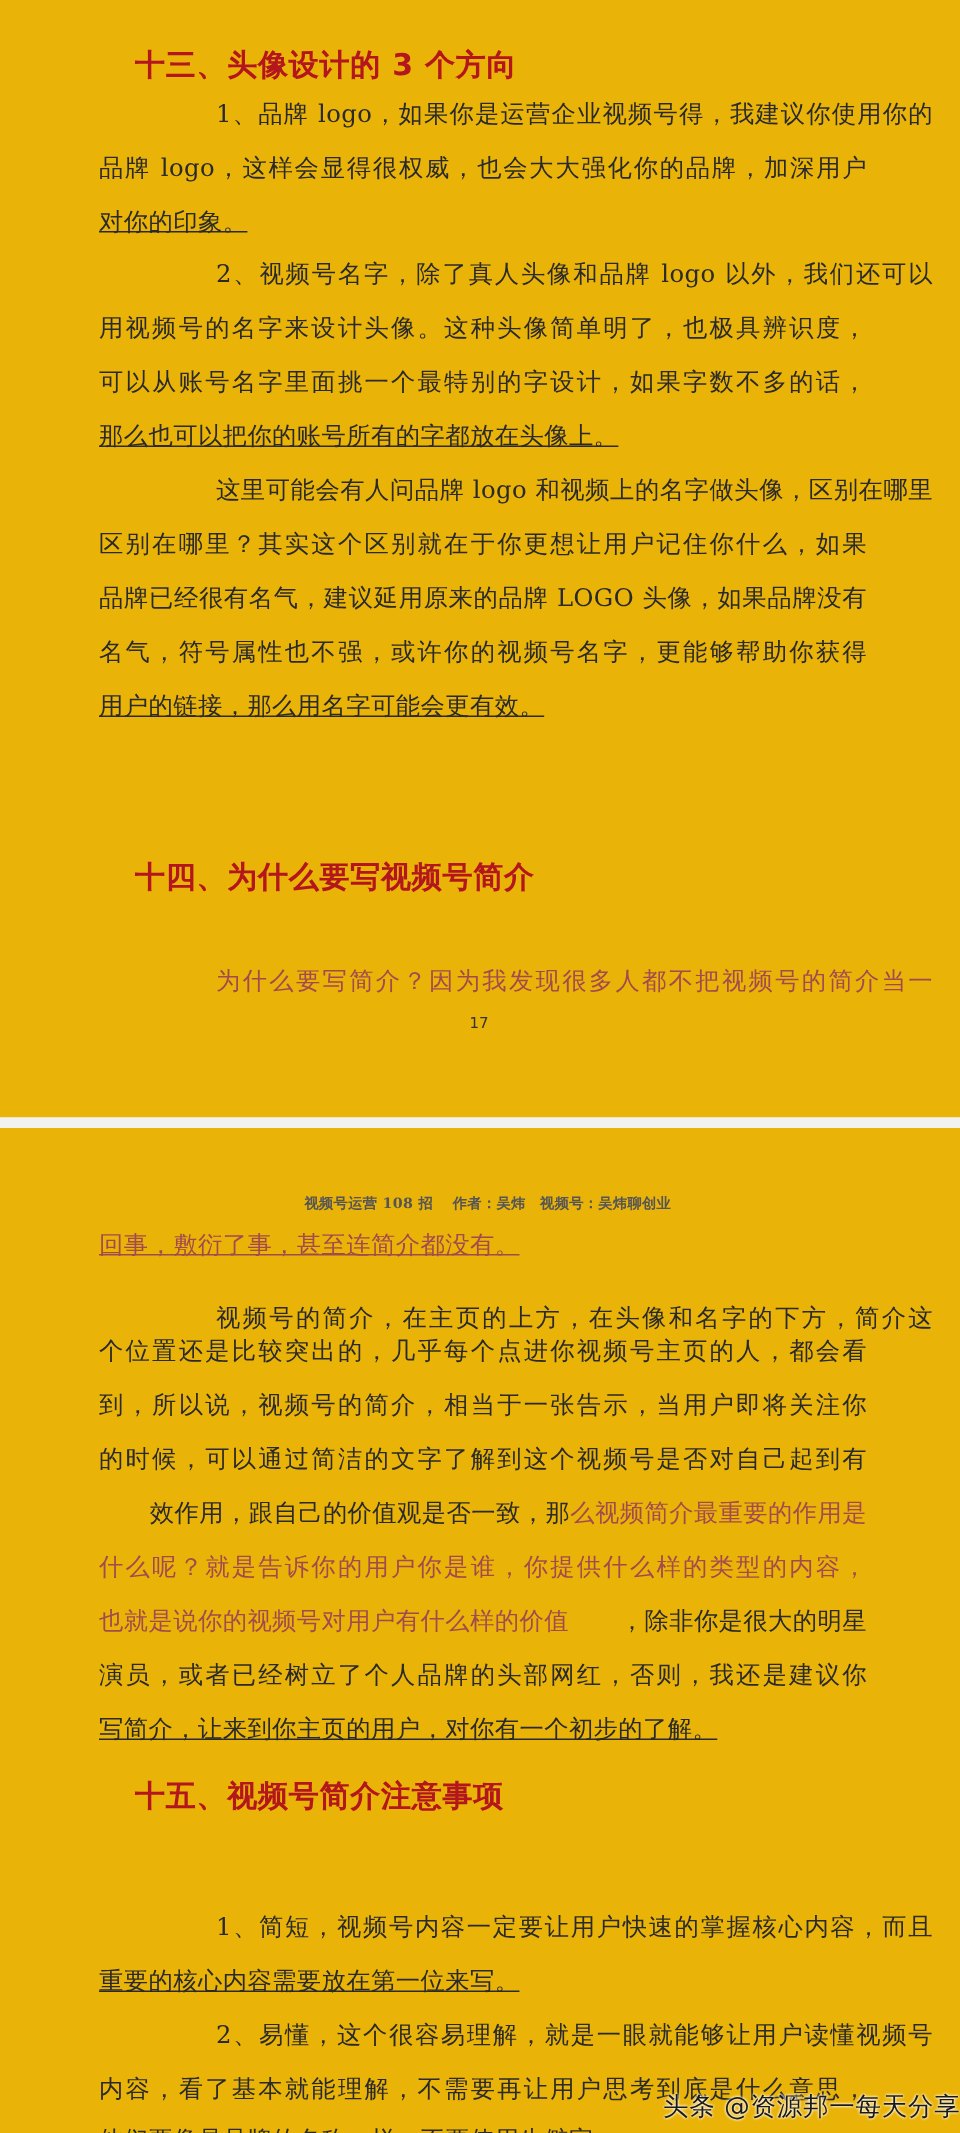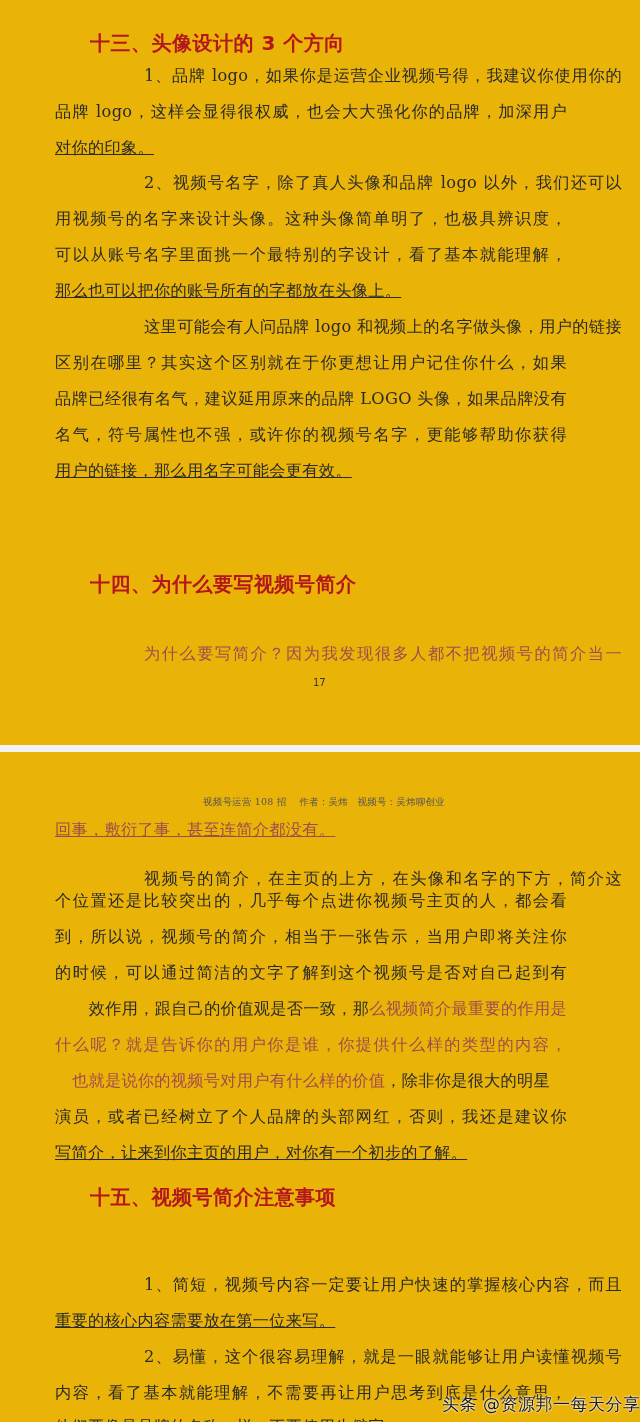--- a/index.html
+++ b/index.html
@@ -14,58 +14,58 @@
   #page-gap { position: absolute; left: 0; top: 745px; width: 640px; height: 7px; background: #f2f2f2; }
   #page2 { top: 752px; height: 670px; }
 
   .h2 {
     position: absolute; left: 90px;
     font-family: "DejaVu Sans", "Liberation Sans", sans-serif;
     font-weight: bold; font-size: 20px; color: #b3161c; letter-spacing: 0.5px;
     white-space: nowrap;
   }
   .line {
-    position: absolute; left: 55px; width: 512px;
+    position: absolute; left: 66px; width: 512px;
     font-size: 16.2px; line-height: 22px; white-space: nowrap;
     text-align: justify; text-align-last: justify; letter-spacing: 0.3px;
   }
   .line.indent { left: 101px; width: 478px; margin-left: 43px; }
   .line.last { text-align-last: left; width: auto; text-decoration: underline; }
   .red { color: #a34a4f; }
   .pnum {
     position: absolute; left: 313px; top: 677px;
     font-family: "DejaVu Sans", sans-serif; font-size: 10px; color: #333;
   }
   .running-header {
     position: absolute; left: 203px; top: 44px;
-    font-size: 9.5px; color: #555; white-space: nowrap; letter-spacing: 0.2px;
+    font-size: 9.5px; color: #555; white-space: nowrap; letter-spacing: 0.2px; font-weight: bold;
   }
   .watermark {
     position: absolute; left: 442px; top: 1393px;
     font-family: "DejaVu Sans", sans-serif; font-size: 17px; color: #1a1a1a;
     white-space: nowrap; letter-spacing: 0.5px;
     text-shadow: 0 0 2px #fff, 0 0 2px #fff;
   }
 </style>
 </head>
 <body>
 
 <div class="page" id="page1">
   <div class="h2" style="top:30px">十三、头像设计的 3 个方向</div>
 
   <div class="line indent" style="top:65px">1、品牌 logo，如果你是运营企业视频号得，我建议你使用你的</div>
   <div class="line" style="top:101px">品牌 logo，这样会显得很权威，也会大大强化你的品牌，加深用户</div>
   <div class="line last" style="top:137px">对你的印象。</div>
 
   <div class="line indent" style="top:172px">2、视频号名字，除了真人头像和品牌 logo 以外，我们还可以</div>
   <div class="line" style="top:208px">用视频号的名字来设计头像。这种头像简单明了，也极具辨识度，</div>
-  <div class="line" style="top:244px">可以从账号名字里面挑一个最特别的字设计，看了基本就能理解，</div>
+  <div class="line" style="top:244px">可以从账号名字里面挑一个最特别的字设计，如果字数不多的话，</div>
   <div class="line last" style="top:280px">那么也可以把你的账号所有的字都放在头像上。</div>
 
-  <div class="line indent" style="top:316px">这里可能会有人问品牌 logo 和视频上的名字做头像，用户的链接</div>
+  <div class="line indent" style="top:316px">这里可能会有人问品牌 logo 和视频上的名字做头像，区别在哪里</div>
   <div class="line" style="top:352px">区别在哪里？其实这个区别就在于你更想让用户记住你什么，如果</div>
   <div class="line" style="top:388px">品牌已经很有名气，建议延用原来的品牌 LOGO 头像，如果品牌没有</div>
   <div class="line" style="top:424px">名气，符号属性也不强，或许你的视频号名字，更能够帮助你获得</div>
   <div class="line last" style="top:460px">用户的链接，那么用名字可能会更有效。</div>
 
   <div class="h2" style="top:571px">十四、为什么要写视频号简介</div>
   <div class="line indent red" style="top:643px">为什么要写简介？因为我发现很多人都不把视频号的简介当一</div>
 
   <div class="pnum">17</div>
 </div>
@@ -79,21 +79,21 @@
 
   <div class="line indent" style="top:116px">视频号的简介，在主页的上方，在头像和名字的下方，简介这</div>
   <div class="line" style="top:138px">个位置还是比较突出的，几乎每个点进你视频号主页的人，都会看</div>
   <div class="line" style="top:174px">到，所以说，视频号的简介，相当于一张告示，当用户即将关注你</div>
   <div class="line" style="top:210px">的时候，可以通过简洁的文字了解到这个视频号是否对自己起到有</div>
   <div class="line" style="top:246px;display:flex;justify-content:flex-end">
     <span>效作用，跟自己的价值观是否一致，那</span>
       <span class="red">么视频简介最重要的作用是</span>
   </div>
   <div class="line red" style="top:282px">什么呢？就是告诉你的用户你是谁，你提供什么样的类型的内容，</div>
-  <div class="line" style="top:318px;display:flex;justify-content:center">
+  <div class="line" style="top:318px;display:flex;justify-content:space-between">
     <span class="red">也就是说你的视频号对用户有什么样的价值</span>
       <span>，除非你是很大的明星</span>
   </div>
   <div class="line" style="top:354px">演员，或者已经树立了个人品牌的头部网红，否则，我还是建议你</div>
   <div class="line last" style="top:390px">写简介，让来到你主页的用户，对你有一个初步的了解。</div>
 
   <div class="h2" style="top:432px">十五、视频号简介注意事项</div>
 
   <div class="line indent" style="top:522px">1、简短，视频号内容一定要让用户快速的掌握核心内容，而且</div>
   <div class="line last" style="top:558px">重要的核心内容需要放在第一位来写。</div>

